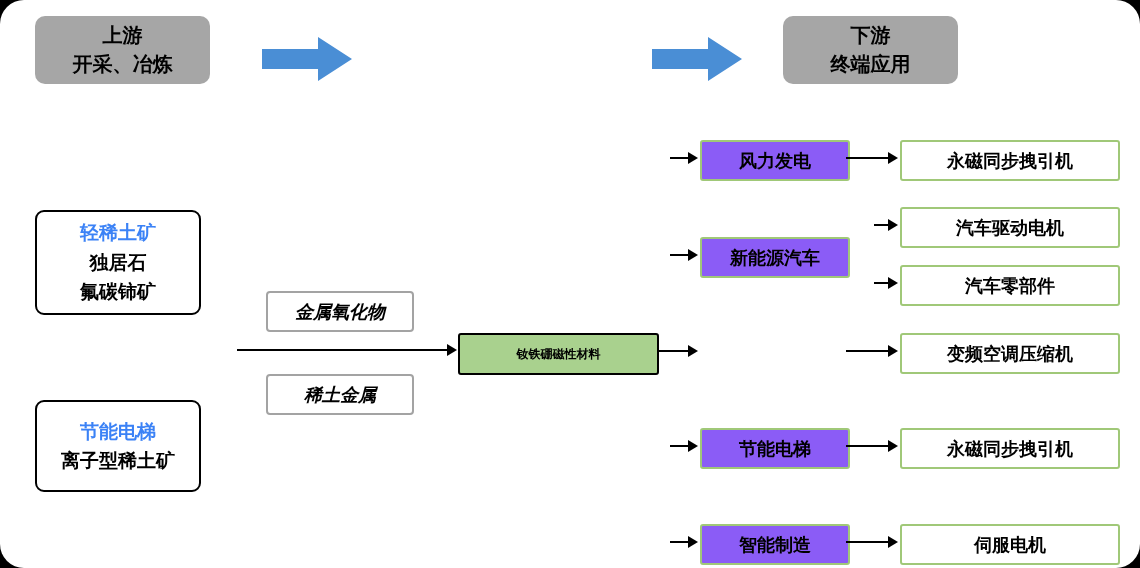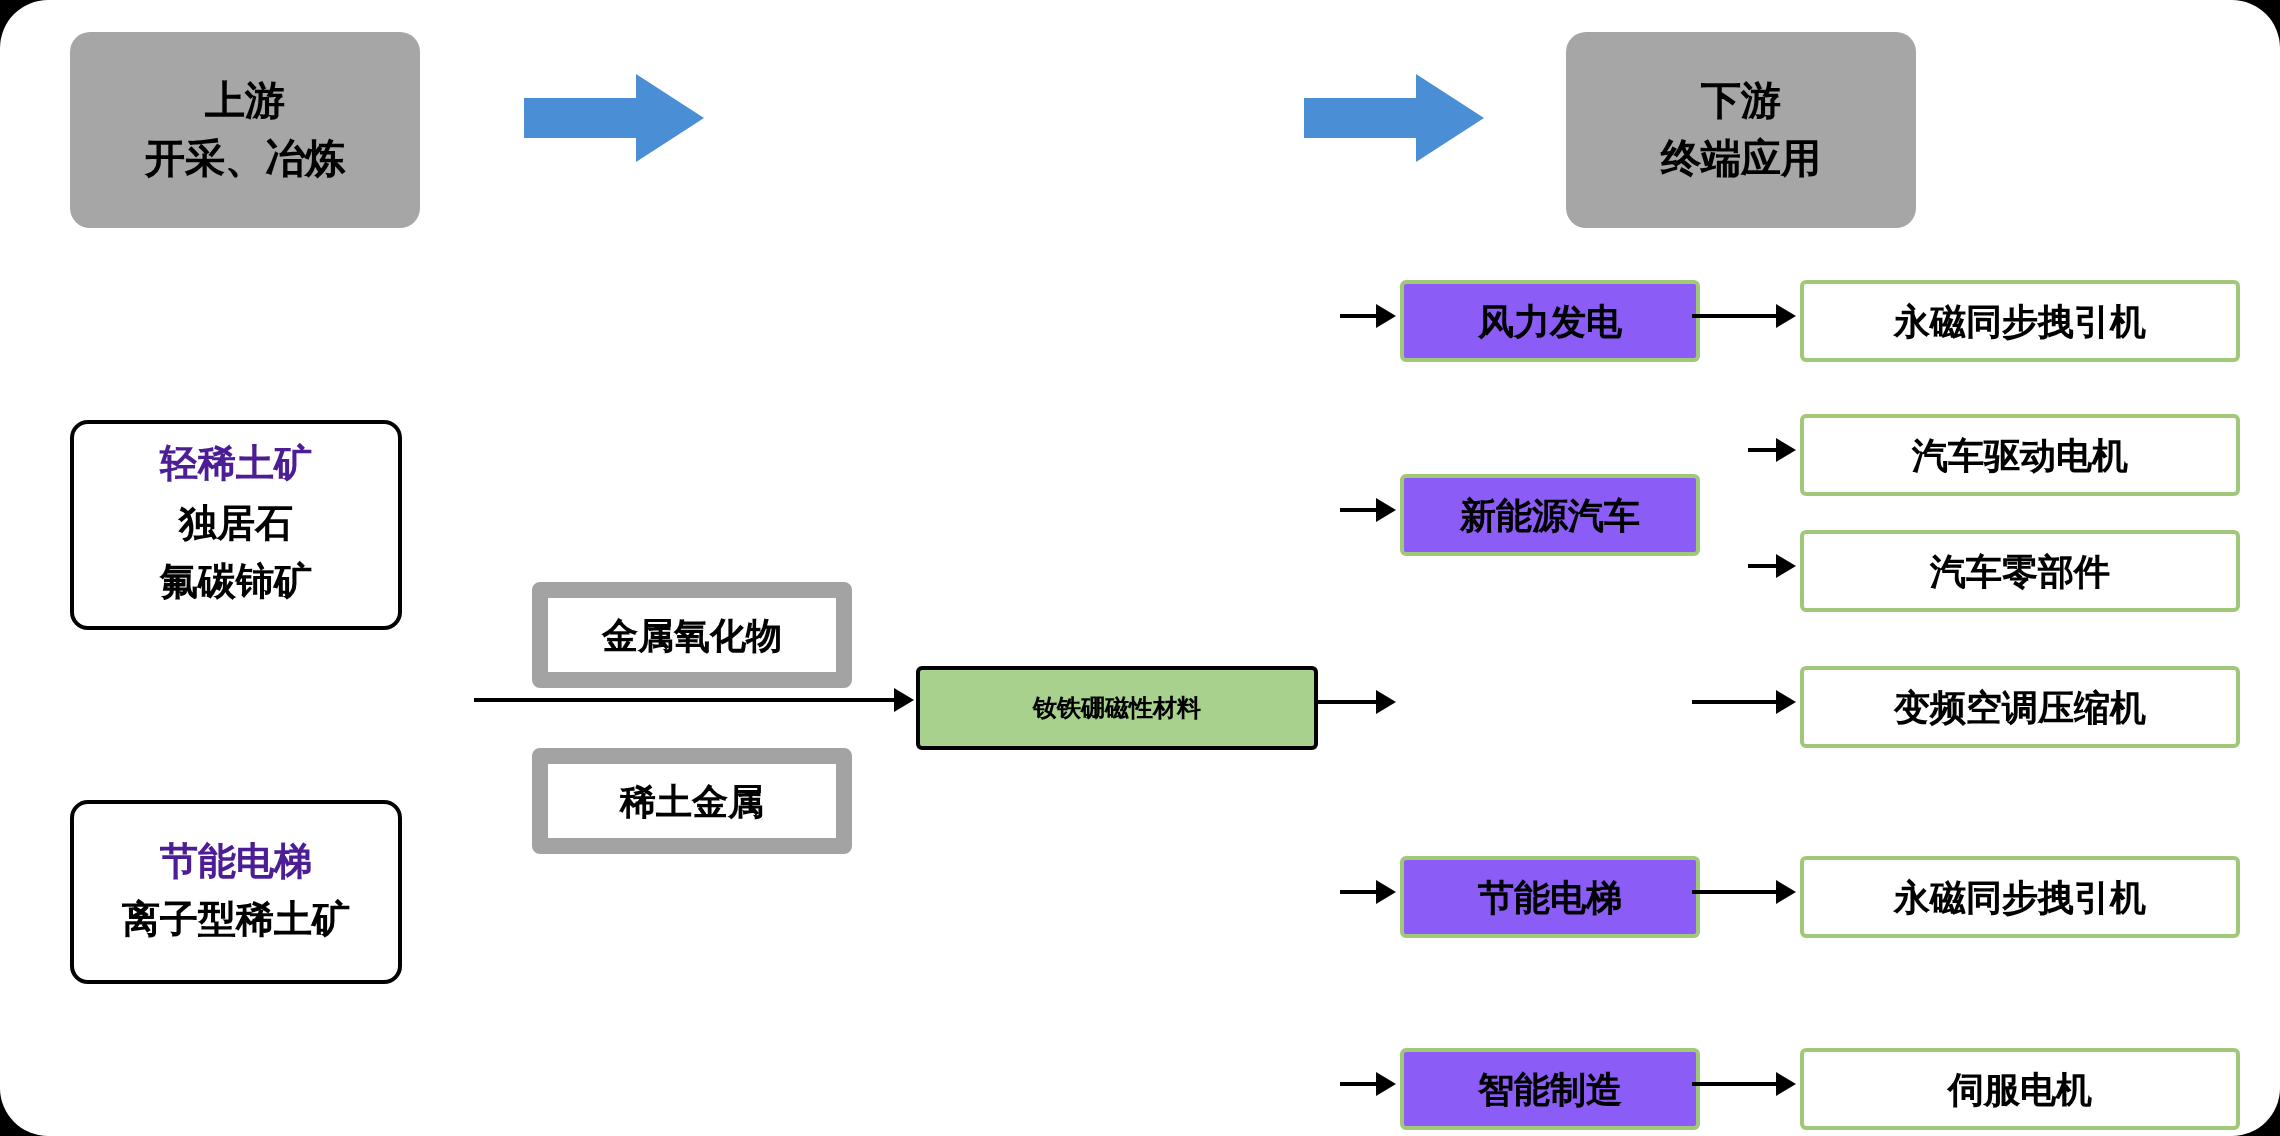--- a/index.html
+++ b/index.html
@@ -1,38 +1,38 @@
 <!DOCTYPE html>
 <html><head>
 <meta charset="utf-8">
 <style>
   html,body{margin:0;padding:0;background:#000;}
   .canvas{position:relative;width:1140px;height:568px;background:#000;overflow:hidden;
           font-family:"DejaVu Sans",sans-serif;font-weight:bold;color:#000;}
   .panel{position:absolute;inset:0;background:#ffffff;border-radius:24px;}
 
   
-  .stage{position:absolute;top:16px;width:175px;height:98px;background:#a6a6a6;border-radius:10px;
+  .stage{position:absolute;top:16px;width:175px;height:68px;background:#a6a6a6;border-radius:10px;
          display:flex;flex-direction:column;align-items:center;justify-content:center;
          font-size:20px;line-height:1.45;}
   .s1{left:35px;} .s2{left:408px;} .s3{left:783px;}
   .barrow{position:absolute;top:37px;width:90px;height:44px;}
   .ba1{left:262px;} .ba2{left:652px;}
 
   
   .src{position:absolute;left:35px;width:162px;border:2px solid #000;border-radius:9px;
        display:flex;flex-direction:column;align-items:center;justify-content:center;
        font-size:19px;line-height:1.55;background:#fff;}
   .src1{top:210px;height:101px;}
   .src2{top:400px;height:88px;}
-  .src-title{color:#4c1d95;}
+  .src-title{color:#3b82f6;}
 
   
-  .mid{position:absolute;left:266px;width:144px;height:37px;border:8px solid #a3a3a3;border-radius:4px;
-       display:flex;align-items:center;justify-content:center;font-size:18px;background:#fff;}
+  .mid{position:absolute;left:266px;width:144px;height:37px;border:2px solid #a3a3a3;border-radius:4px;
+       display:flex;align-items:center;justify-content:center;font-size:18px;background:#fff;font-style:italic;}
   .m1{top:291px;} .m2{top:374px;}
 
   
   .core{position:absolute;left:458px;top:333px;width:197px;height:38px;background:#a9d18e;
         border:2px solid #000000;border-radius:3px;display:flex;align-items:center;justify-content:center;
         font-size:12px;}
 
   
   .app{position:absolute;left:700px;width:146px;height:37px;border:2px solid #a0c878;border-radius:3px;
        display:flex;align-items:center;justify-content:center;font-size:18px;background:#8b5cf6;}

